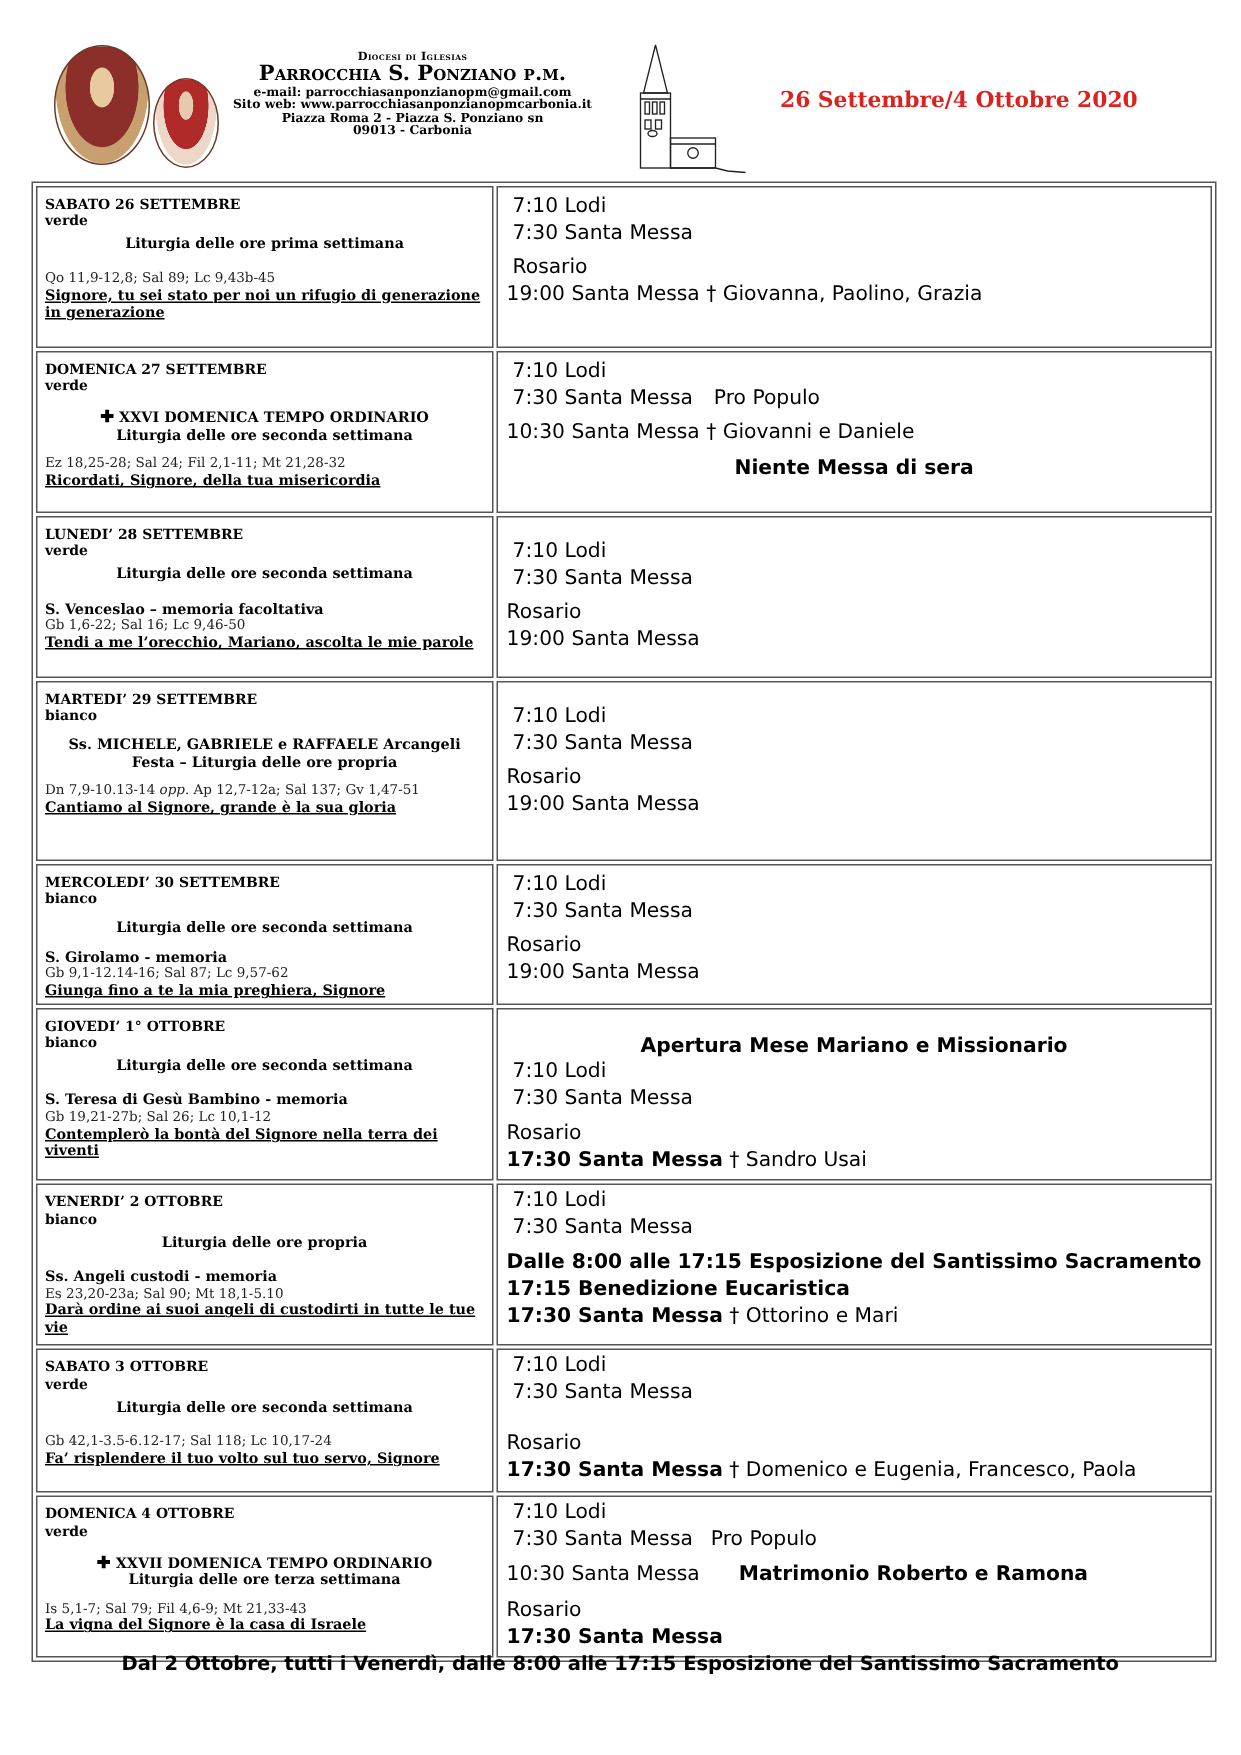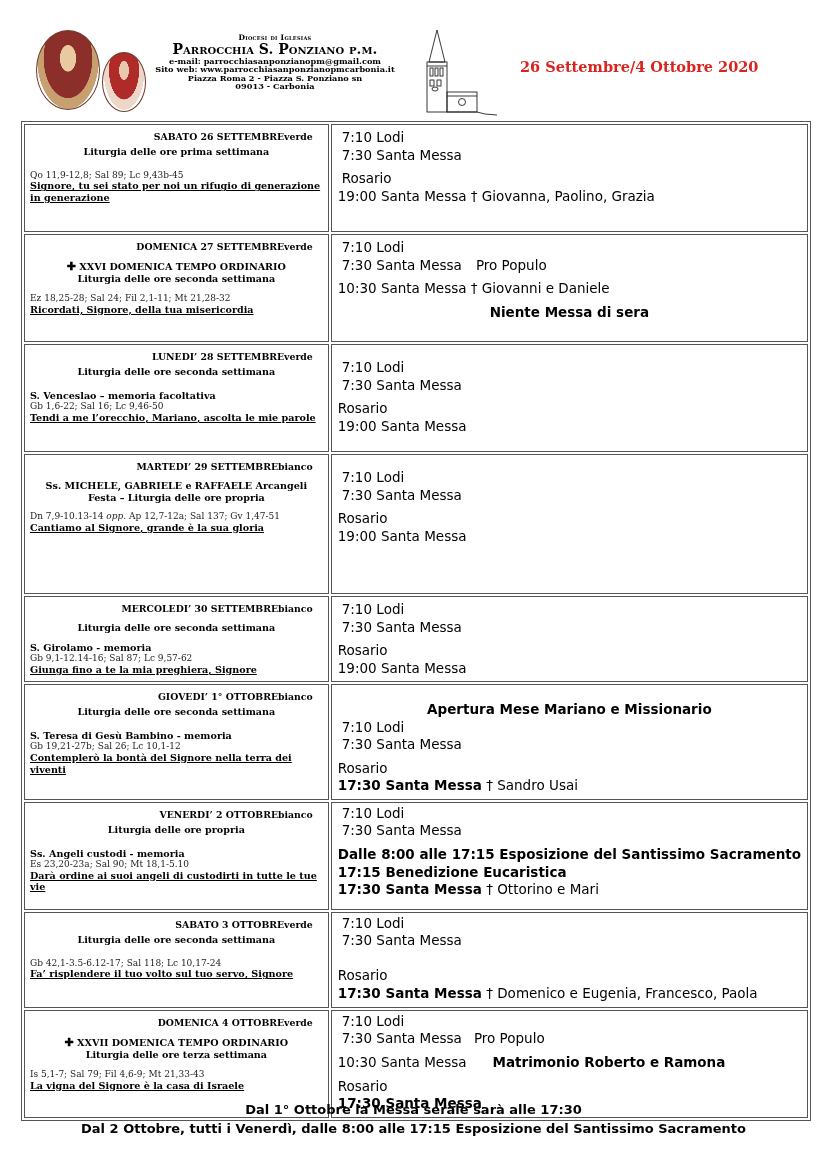--- a/index.html
+++ b/index.html
@@ -14,21 +14,21 @@
   .parish-name { font-size: 14px; font-weight: bold; font-variant: small-caps; }
   .parish-line { font-size: 8.2px; font-weight: bold; }
   .tower { position: absolute; left: 415px; top: 22px; width: 90px; height: 94px; }
   .date-title { position: absolute; left: 520px; top: 58px; font-family: "DejaVu Serif", serif; font-weight: bold; font-size: 14.5px; color: #d9231f; }
 
   .schedule { position: absolute; left: 21px; top: 121px; width: 790px; border: 1px solid #555; border-collapse: separate; border-spacing: 2px; }
   .schedule td { border: 1px solid #555; vertical-align: top; }
   .left { width: 323px; padding: 2px 5px; font-family: "DejaVu Serif", serif; font-size: 9.3px; line-height: 1.2; }
   .right { padding: 4px 6px; font-family: "DejaVu Sans", sans-serif; font-size: 13.5px; line-height: 1.3; }
 
-  .day-head { display: flex; justify-content: flex-end; font-weight: bold; padding-right: 70px; padding-top: 4px; }
+  .day-head { display: flex; justify-content: flex-start; font-weight: bold; padding-right: 70px; padding-top: 4px; flex-direction: column; }
   .color { font-weight: bold; margin-right: -60px; }
   .liturgy { text-align: center; font-weight: bold; font-size: 9.6px; margin-top: 4px; margin-bottom: 12px; }
   .liturgy.tight { margin-top: 8px; margin-bottom: 8px; }
   .readings { font-weight: normal; font-size: 9px; color: #222; }
   .memoria { font-weight: bold; font-size: 9.6px; }
   .psalm { font-weight: bold; font-size: 9.6px; text-decoration: underline; }
   .cross { font-size: 11px; }
 
   .line { white-space: nowrap; }
   .indent { padding-left: 4px; }
@@ -122,21 +122,21 @@
       <div class="psalm">Tendi a me l’orecchio, Mariano, ascolta le mie parole</div>
     </td>
     <td class="right" style="padding-top:14px">
       <div class="line indent">7:10 Lodi</div>
       <div class="line indent">7:30 Santa Messa</div>
       <div class="line gap">Rosario</div>
       <div class="line">19:00 Santa Messa</div>
     </td>
   </tr>
 
-  <tr style="height:140px">
+  <tr style="height:120px">
     <td class="left">
       <div class="day-head">
             <span>MARTEDI’ 29 SETTEMBRE</span>
             <span class="color">bianco</span>
           </div>
       <div class="liturgy tight"><span>Ss. MICHELE, GABRIELE e RAFFAELE Arcangeli</span><br><span>Festa – Liturgia delle ore propria</span></div>
       <div class="readings"><span>Dn 7,9-10.13-14 </span><i>opp.</i><span> Ap 12,7-12a; Sal 137; Gv 1,47-51</span></div>
       <div class="psalm">Cantiamo al Signore, grande è la sua gloria</div>
     </td>
     <td class="right" style="padding-top:14px">
@@ -239,15 +239,14 @@
       <div class="line indent"><span>7:30 Santa Messa</span><span class="spacer" style="width:12px"></span><span>Pro Populo</span></div>
       <div class="line gap"><span>10:30 Santa Messa</span><span class="spacer" style="width:26px"></span><b>Matrimonio Roberto e Ramona</b></div>
       <div class="line gap">Rosario</div>
       <div class="line bold">17:30 Santa Messa</div>
     </td>
   </tr>
 </tbody>
   </table>
 
 <div class="footer">
-  <div>Dal 1° Ottobre la Messa serale sarà alle 17:30</div>
   <div>Dal 2 Ottobre, tutti i Venerdì, dalle 8:00 alle 17:15 Esposizione del Santissimo Sacramento</div>
 </div>
 
 </body></html>

